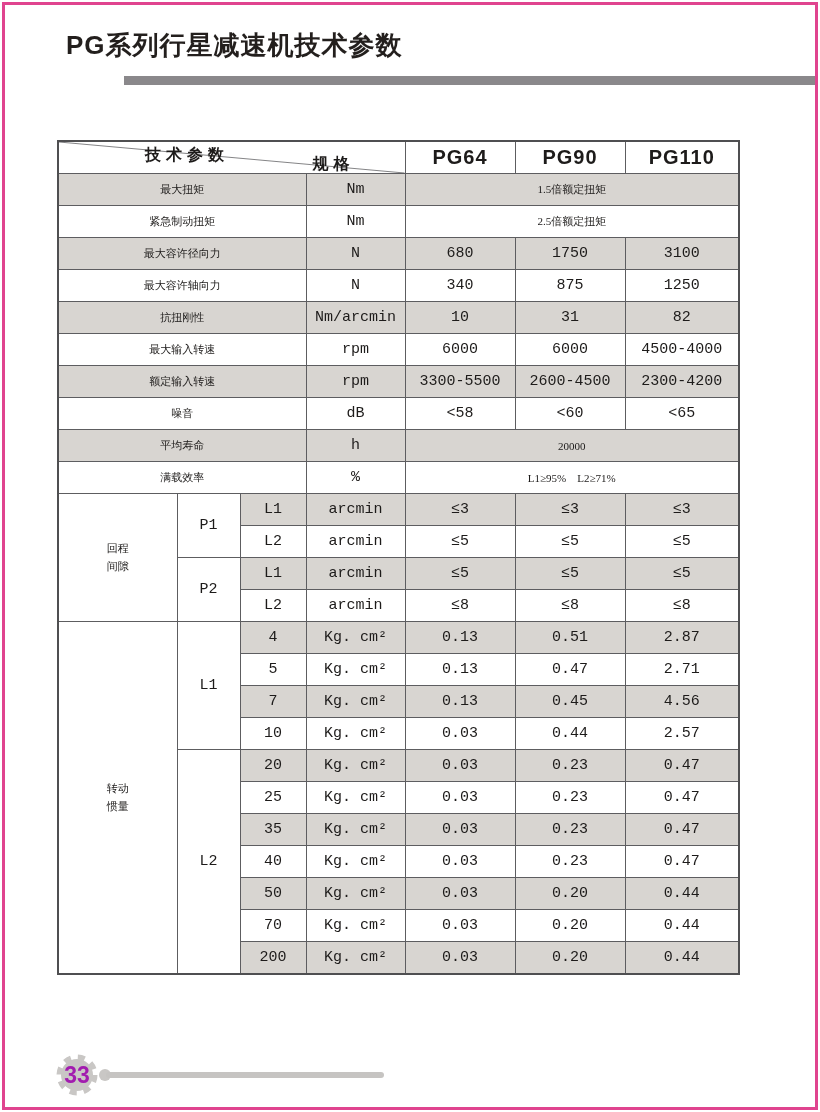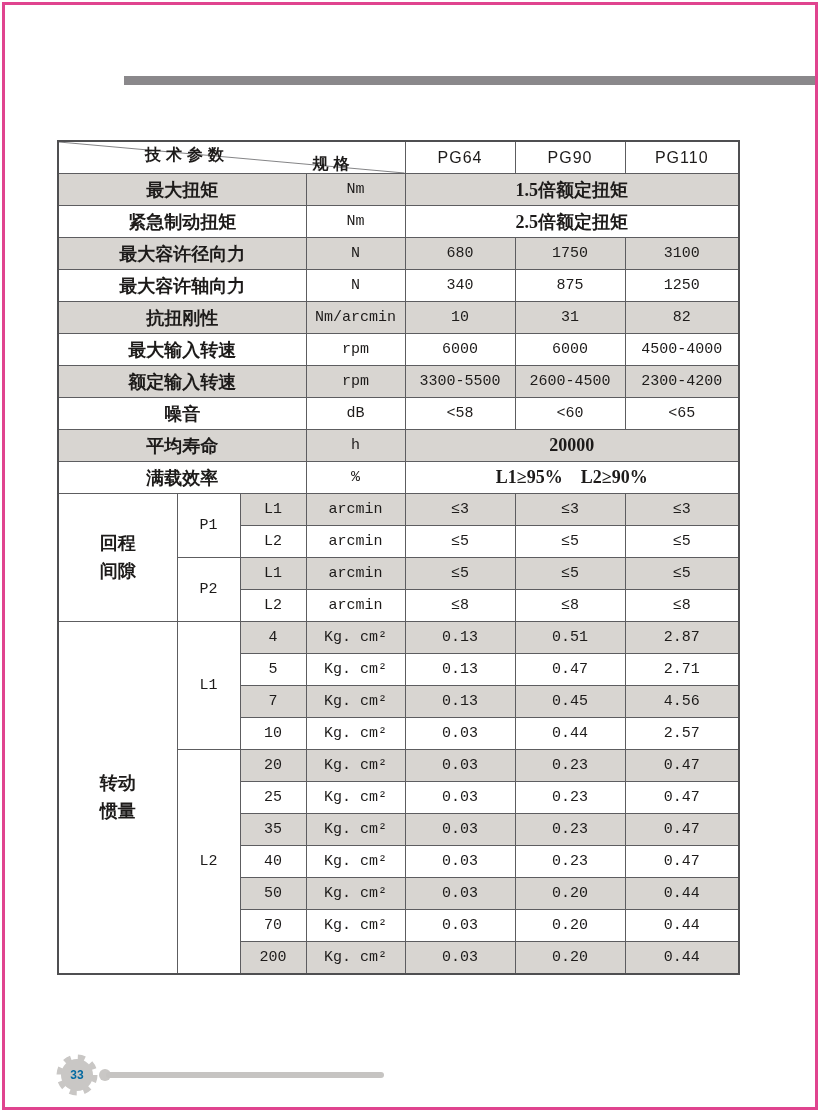--- a/index.html
+++ b/index.html
@@ -25,23 +25,23 @@
     position:absolute; left:57px; top:140px;
     border-collapse:collapse; table-layout:fixed;
     border:2px solid #4f4f51;
   }
   #spec-table td, #spec-table th{
     border:1px solid #5d5d60; padding:0; text-align:center; vertical-align:middle;
     height:31px; overflow:hidden;
   }
   th.model{
     font-family:"Liberation Sans","DejaVu Sans",sans-serif;
-    font-weight:normal; font-size:16px; letter-spacing:1px; height:58px;
-  }
-  .cn{ font-family:"Liberation Serif","DejaVu Serif",serif; font-size:18px; font-weight:700; }
+    font-weight:bold; font-size:20px; letter-spacing:1px; height:58px;
+  }
+  .cn{ font-family:"Liberation Serif","DejaVu Serif",serif; font-size:11px; font-weight:400; }
   .lat{ font-family:"Liberation Mono","DejaVu Sans Mono",monospace; font-size:15px; }
   .shade{ background:#d8d5d1; }
   .two-line{ white-space:pre-line; line-height:1.55; }
   .pre{ white-space:pre; }
   
   #corner-cell{ position:relative; height:58px; }
   #corner-cell svg{ position:absolute; left:0; top:0; width:100%; height:100%; }
   #corner-spec{
     position:absolute; top:12px; right:50px;
     font-size:16px; letter-spacing:5px; font-weight:600;
@@ -51,38 +51,39 @@
     position:absolute; bottom:7px; left:86px;
     font-size:16px; letter-spacing:5px; font-weight:600;
     font-family:Liberation Serif, serif;
   }
   
   #footer-badge{ position:absolute; left:55px; top:1053px; width:44px; height:44px; }
   #footer-badge svg{ position:absolute; left:0; top:0; }
   #page-number{
     position:absolute; left:0; top:0; width:44px; height:44px;
     display:flex; align-items:center; justify-content:center;
-    font-size:12px; font-weight:600; color:#0369a1;
+    font-size:23px; font-weight:600; color:#a21caf;
     font-family:"Liberation Sans","DejaVu Sans",sans-serif;
   }
   #footer-dot{
     position:absolute; left:99px; top:1069px; width:12px; height:12px;
     border-radius:50%; background:#c9c7c5;
   }
   #footer-line{
     position:absolute; left:106px; top:1072px; width:278px; height:6px;
     border-radius:3px; background:#c6c4c2;
   }
 </style>
 </head>
 <body>
 
 <div id="page">
   <div id="frame"></div>
 
+  <div id="title">PG系列行星减速机技术参数</div>
   <div id="title-bar"></div>
 
   <table id="spec-table">
     <colgroup>
       <col style="width:119px">
         <col style="width:63px">
         <col style="width:66px">
       <col style="width:99px">
         <col style="width:110px">
         <col style="width:110px">
@@ -156,21 +157,21 @@
           <td class="lat">&lt;65</td>
         </tr>
         <tr>
           <td class="cn shade" colspan="3">平均寿命</td>
           <td class="lat shade">h</td>
           <td class="cn pre shade" colspan="3">20000</td>
         </tr>
         <tr>
           <td class="cn" colspan="3">满载效率</td>
           <td class="lat">%</td>
-          <td class="cn pre" colspan="3">L1≥95%    L2≥90%</td>
+          <td class="cn pre" colspan="3">L1≥95%    L2≥71%</td>
         </tr>
         <tr>
           <td class="cn two-line" rowspan="4">回程
 间隙</td>
           <td class="lat" rowspan="2">P1</td>
           <td class="lat shade">L1</td>
           <td class="lat shade">arcmin</td>
           <td class="lat shade">≤3</td>
           <td class="lat shade">≤3</td>
           <td class="lat shade">≤3</td>

